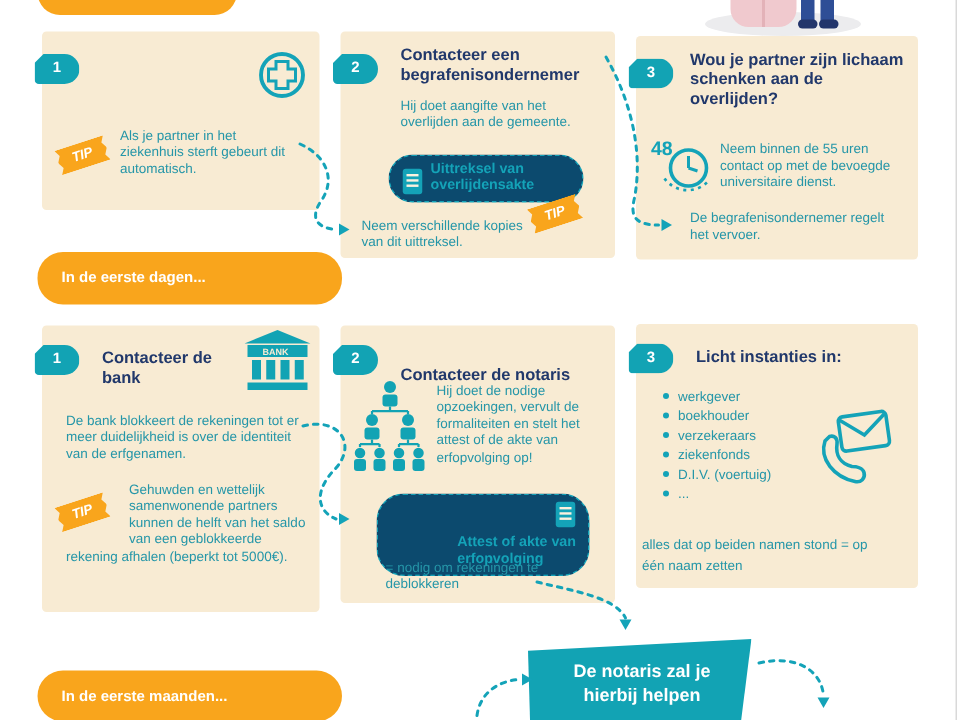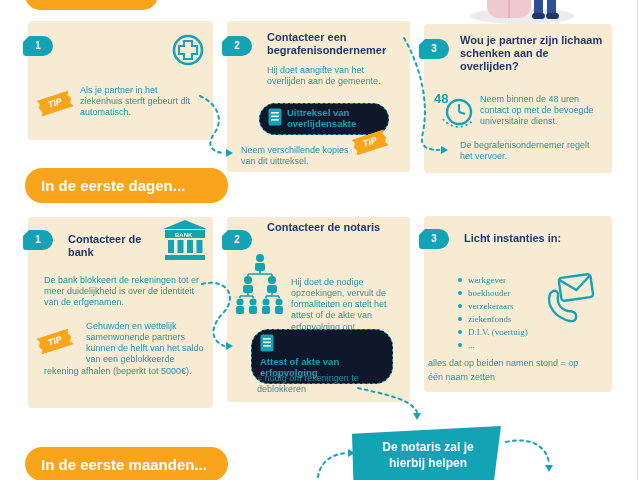--- a/index.html
+++ b/index.html
@@ -5,29 +5,29 @@
   html,body{margin:0;padding:0;background:#fff;}
   .canvas{position:relative;width:640px;height:480px;overflow:hidden;background:#fff;
           font-family:"Liberation Sans",sans-serif;}
   .card{position:absolute;background:#F8EBD3;border-radius:3px;}
   .numbadge{position:absolute;background:#12A3B4;color:#fff;font-weight:bold;font-size:10px;
             width:30px;height:20px;line-height:20px;text-align:center;
             border-radius:3px 10px 10px 3px;clip-path:polygon(0 30%,20% 0,100% 0,100% 100%,0 100%);}
   .card h3{position:absolute;margin:0;color:#21386B;font-size:11px;line-height:1.18;font-weight:bold;}
   .body-txt{position:absolute;margin:0;color:#2596A8;font-size:9px;line-height:1.24;}
   .pill{position:absolute;background:#F9A51C;border-radius:17px;color:#fff;font-weight:bold;
-        font-size:15px;display:flex;align-items:center;padding-left:16px;box-sizing:border-box;}
+        font-size:10px;display:flex;align-items:center;padding-left:16px;box-sizing:border-box;}
   .tip-ribbon{position:absolute;background:#F9A51C;color:#fff;font-weight:bold;font-style:italic;
         font-size:9px;width:34px;height:17px;line-height:17px;text-align:center;
         transform:rotate(-18deg);
         clip-path:polygon(0 0,100% 0,93% 25%,100% 50%,93% 75%,100% 100%,0 100%,7% 75%,0 50%,7% 25%);}
-  .dash-badge{position:absolute;border:1.5px dashed #14A3B8;border-radius:18px;background:#0f172a;
-        display:flex;align-items:flex-start;gap:5px;padding:4px 8px;box-sizing:border-box;}
+  .dash-badge{position:absolute;border:1.5px dashed #14A3B8;border-radius:18px;background:#0c4a6e;
+        display:flex;align-items:flex-end;gap:5px;padding:4px 8px;box-sizing:border-box;}
   .dash-badge .lbl{color:#14A3B8;font-weight:bold;font-size:9.5px;line-height:1.15;}
-  .bullets{position:absolute;margin:16px;padding:0;list-style:none;font-family:Liberation Serif, serif;}
+  .bullets{position:absolute;margin:0;padding:0;list-style:none;}
   .bullets li{color:#2596A8;font-size:9px;line-height:1.45;padding-left:10px;position:relative;}
   .bullets li::before{content:"";position:absolute;left:0;top:4px;width:4px;height:4px;
         border-radius:50%;background:#14A3B8;}
   .banner{position:absolute;background:#12A3B4;color:#fff;font-weight:bold;font-size:12px;
         text-align:center;padding-top:14px;box-sizing:border-box;line-height:1.3;
         clip-path:polygon(0 13%,98% 0,93% 100%,1% 100%);}
   .arrows{position:absolute;left:0;top:0;pointer-events:none;}
   .edge-line{position:absolute;width:1px;background:#d9d9d9;}
   .float-spacer{float:left;width:42px;height:42px;}
   svg{display:block;}
@@ -87,21 +87,21 @@
     <div class="numbadge" style="left:-5px;top:15px;">3</div>
     <h3 style="left:36px;top:10px;width:148px;">Wou je partner zijn lichaam schenken aan de overlijden?</h3>
     <span style="position:absolute;left:10px;top:64px;">
       <svg width="42" height="42" viewBox="0 0 42 42">
         <text x="0" y="15" font-size="13" font-weight="bold" fill="#14A3B8" font-family="Liberation Sans, sans-serif">48</text>
         <circle cx="25" cy="24" r="12" fill="none" stroke="#14A3B8" stroke-width="2.4"></circle>
         <path d="M25 24 L25 16 M25 24 L31 26" stroke="#14A3B8" stroke-width="2" fill="none"></path>
         <path d="M9 31 A 19 19 0 0 0 38 33" fill="none" stroke="#14A3B8" stroke-width="1.8" stroke-dasharray="2 3"></path>
       </svg>
     </span>
-    <p class="body-txt" style="left:56px;top:70px;width:122px;">Neem binnen de 48 uren contact op met de bevoegde universitaire dienst.</p>
+    <p class="body-txt" style="left:56px;top:70px;width:122px;">Neem binnen de 55 uren contact op met de bevoegde universitaire dienst.</p>
     <p class="body-txt" style="left:36px;top:116px;width:142px;">De begrafenisondernemer regelt het vervoer.</p>
   </div>
 
   <div class="pill" style="left:25px;top:168px;width:203px;height:35px;">In de eerste dagen...</div>
 
   <div class="card" style="left:28px;top:217px;width:185px;height:191px;">
     <div class="numbadge" style="left:-5px;top:13px;">1</div>
     <h3 style="left:40px;top:16px;width:100px;">Contacteer de bank</h3>
     <span style="position:absolute;right:6px;top:3px;">
       <svg width="44" height="42" viewBox="0 0 44 42">
@@ -115,21 +115,21 @@
         <rect x="2" y="35" width="40" height="5" fill="#12A3B4"></rect>
       </svg>
     </span>
     <p class="body-txt" style="left:16px;top:58px;width:160px;">De bank blokkeert de rekeningen tot er meer duidelijkheid is over de identiteit van de erfgenamen.</p>
     <div class="tip-ribbon" style="left:10px;top:116px;">TIP</div>
     <p class="body-txt" style="left:16px;top:104px;width:162px;"><span class="float-spacer"></span><span>Gehuwden en wettelijk samenwonende partners kunnen de helft van het saldo van een geblokkeerde rekening afhalen (beperkt tot 5000€).</span></p>
   </div>
 
   <div class="card" style="left:227px;top:217px;width:183px;height:185px;">
     <div class="numbadge" style="left:-5px;top:13px;">2</div>
-    <h3 style="left:40px;top:4px;width:140px;">Contacteer de notaris</h3>
+    <h3 style="left:40px;top:27px;width:140px;">Contacteer de notaris</h3>
     <span style="position:absolute;left:8px;top:36px;">
       <svg width="50" height="64" viewBox="0 0 50 64">
         <g fill="#12A3B4">
           <circle cx="25" cy="5" r="4"></circle>
             <rect x="20" y="10" width="10" height="8" rx="2"></rect>
           <circle cx="13" cy="27" r="4"></circle>
             <rect x="8" y="32" width="10" height="8" rx="2"></rect>
           <circle cx="37" cy="27" r="4"></circle>
             <rect x="32" y="32" width="10" height="8" rx="2"></rect>
           <circle cx="5" cy="49" r="3.5"></circle>
@@ -137,21 +137,21 @@
           <circle cx="18" cy="49" r="3.5"></circle>
             <rect x="14" y="53" width="8" height="8" rx="2"></rect>
           <circle cx="31" cy="49" r="3.5"></circle>
             <rect x="27" y="53" width="8" height="8" rx="2"></rect>
           <circle cx="44" cy="49" r="3.5"></circle>
             <rect x="40" y="53" width="8" height="8" rx="2"></rect>
         </g>
         <path d="M25 18 v3 M13 21 h24 M13 21 v2 M37 21 v2 M13 40 v3 M5 43 h13 M5 43 v2 M18 43 v2 M37 40 v3 M31 43 h13 M31 43 v2 M44 43 v2" stroke="#12A3B4" stroke-width="1.5" fill="none"></path>
       </svg>
     </span>
-    <p class="body-txt" style="left:64px;top:38px;width:112px;margin-top:22px;">Hij doet de nodige opzoekingen, vervult de formaliteiten en stelt het attest of de akte van erfopvolging op!</p>
+    <p class="body-txt" style="left:64px;top:38px;width:112px;">Hij doet de nodige opzoekingen, vervult de formaliteiten en stelt het attest of de akte van erfopvolging op!</p>
     <div class="dash-badge" style="left:24px;top:112px;width:142px;flex-direction:column;">
       <span>
         <svg width="14" height="18" viewBox="0 0 14 18">
           <rect x="0.5" y="0.5" width="13" height="17" rx="2" fill="#14A3B8"></rect>
           <rect x="3" y="4" width="8" height="1.6" fill="#FBF2DF"></rect>
           <rect x="3" y="7.5" width="8" height="1.6" fill="#FBF2DF"></rect>
           <rect x="3" y="11" width="8" height="1.6" fill="#FBF2DF"></rect>
         </svg>
       </span>
       <span class="lbl">

